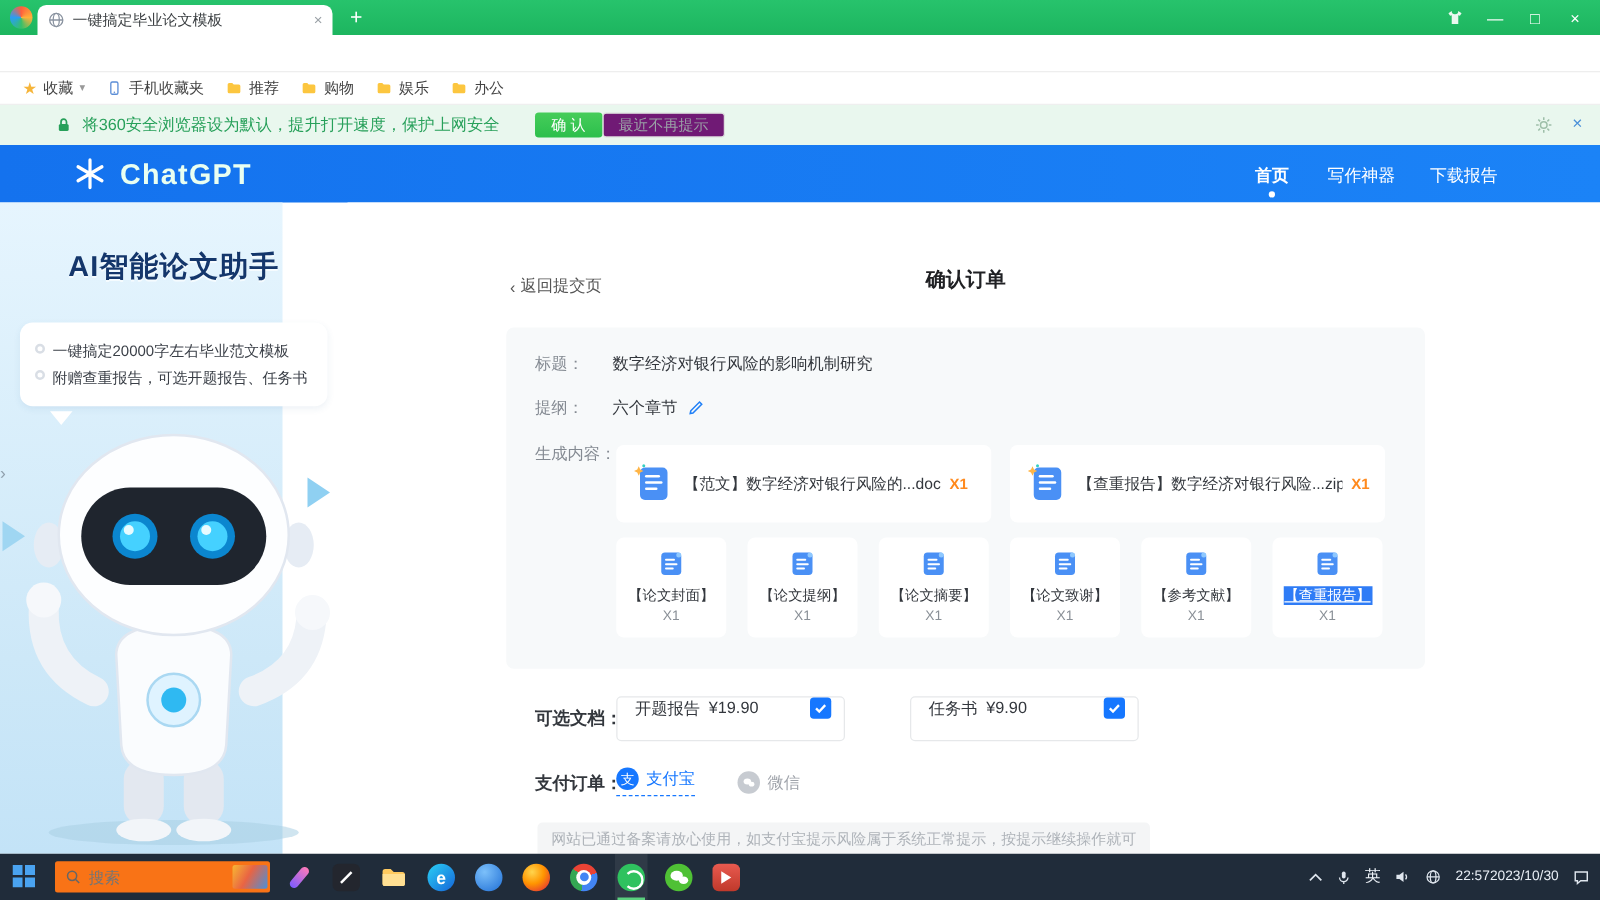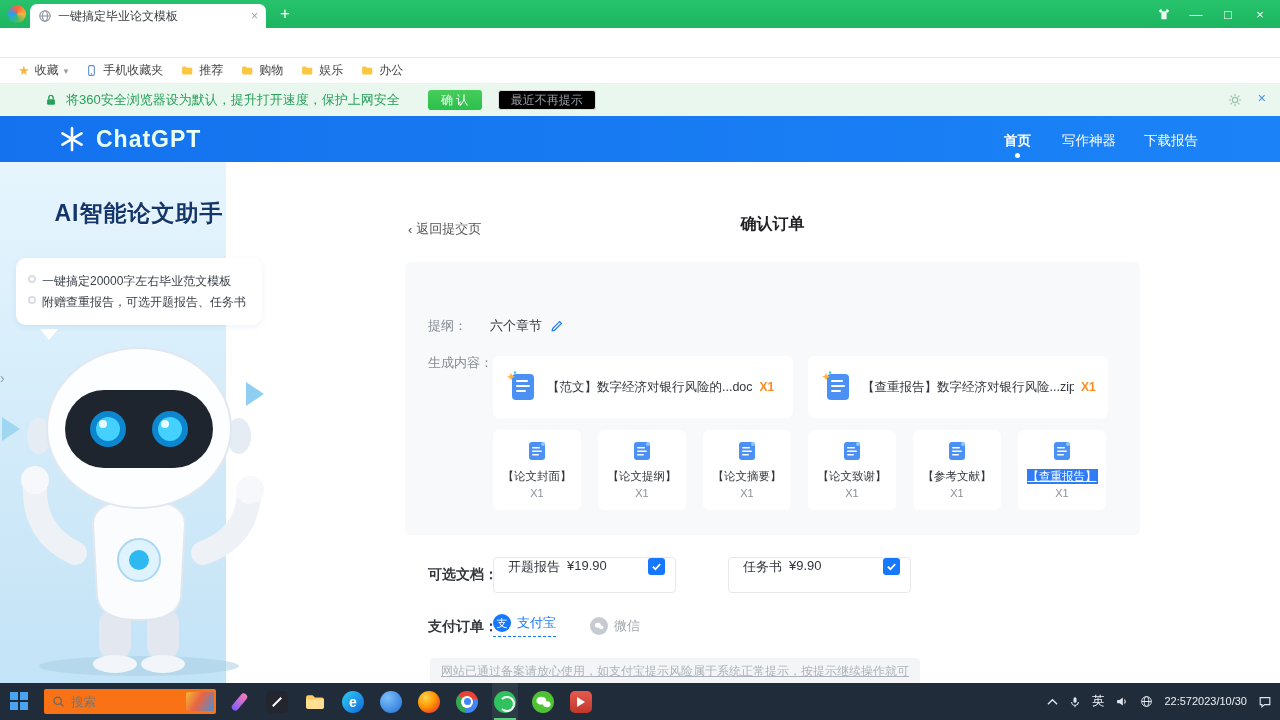--- a/index.html
+++ b/index.html
@@ -52,22 +52,22 @@
   .bm .star { color:#f6b53a; font-size:13px; }
   .bm .caret { font-size:9px; color:#999; }
 
   
   #infobar { position:absolute; left:0; top:84px; width:1280px; height:32px; background:#e9f7ee;
              display:flex; align-items:center; padding-left:44px; font-size:13px; color:#27a05a; }
   #infobar .msg { margin-left:8px; }
   #btn-confirm { margin-left:28px; width:54px; height:20px; border-radius:3px; color:#fff;
                  font-size:12px; display:flex; align-items:center; justify-content:center;
                  background:linear-gradient(#46cd5a,#2cbf4c); }
-  #btn-later { margin-left:16px; height:20px; padding:0 12px; border-radius:3px; color:#9aa0a6;
-               font-size:12px; display:flex; align-items:center; background:#000000;
+  #btn-later { height:20px; padding:0 12px; border-radius:3px; color:#9aa0a6;
+               font-size:12px; display:flex; align-items:center; background:#701a75;
                border:1px solid #ddd; }
   #infobar-gear { position:absolute; right:38px; top:93px; }
   #infobar-close { position:absolute; right:14px; top:90px; color:#4a90d9; font-size:14px; }
 
   
   #siteheader { position:absolute; left:0; top:116px; width:1280px; height:46px;
                 background:linear-gradient(90deg,#1472ee,#1b83f7); }
   #brand { position:absolute; left:58px; top:9px; display:flex; align-items:center; gap:10px; }
   #brand .brand-text { color:#e9fff1; font-size:23px; font-weight:bold; letter-spacing:1px; }
   .nav-item { position:absolute; top:16px; color:#fff; font-size:13.5px; }
@@ -132,21 +132,21 @@
   #payment-row { position:absolute; left:215px; top:452px; display:flex; align-items:center; gap:34px; }
   .pay { display:flex; align-items:center; gap:6px; font-size:13px; }
   .pay.alipay { color:#1677ff; border-bottom:1px dashed #1677ff; padding-bottom:4px; }
   .pay.wechat { color:#a0a4ab; }
   .pay-ic { width:18px; height:18px; border-radius:50%; display:flex; align-items:center;
             justify-content:center; }
   .pay-ic.ali { background:#1677ff; color:#fff; font-size:11px; }
   .pay-ic.wx { background:#c7cbd1; }
   #footer-note { position:absolute; left:152px; top:496px; width:490px; height:25px;
                  background:#f4f5f6; color:#aeb3b9; font-size:12px; text-align:center;
-                 line-height:26px; overflow:hidden; border-radius:4px 4px 0 0;text-decoration:underline; }
+                 line-height:26px; overflow:hidden; border-radius:4px 4px 0 0; }
 
   
   #taskbar { position:absolute; left:0; top:683px; width:1280px; height:37px; background:#202c3a; }
   #start { position:absolute; left:10px; top:9px; }
   #tb-search { position:absolute; left:44px; top:6px; width:172px; height:25px; background:#f97316;
                border-radius:2px; display:flex; align-items:center; gap:6px; padding:0 2px 0 8px; }
   #tb-search input { border:none; outline:none; background:transparent; font-size:12.5px;
                      width:100px; color:#444; font-family:inherit; }
   #tb-search .thumb { margin-left:auto; width:28px; height:19px; border-radius:2px;
                       background:linear-gradient(120deg,#f7b733,#e96443 45%,#4a90d9); }
@@ -450,20 +450,24 @@
   </div>
 
   <div id="main">
     <span id="back-link">
       <span>‹</span>
       <span>返回提交页</span>
     </span>
     <div id="page-title">确认订单</div>
 
     <div id="order-card">
+      <div class="crow" id="row-title">
+        <span class="lbl">标题：</span>
+        <span class="val">数字经济对银行风险的影响机制研究</span>
+      </div>
       <div class="crow" id="row-outline">
         <span class="lbl">提纲：</span>
         <span class="val">六个章节</span>
         <span style="margin-left:8px">
           <svg width="14" height="14" viewBox="0 0 16 16">
               <path d="M2.5 13.5 3 11l8-8 2 2-8 8-2.5.5z" fill="none" stroke="#2080f7" stroke-width="1.4"></path>
             </svg>
           </span>
       </div>
       <div class="crow" id="row-content-label">

